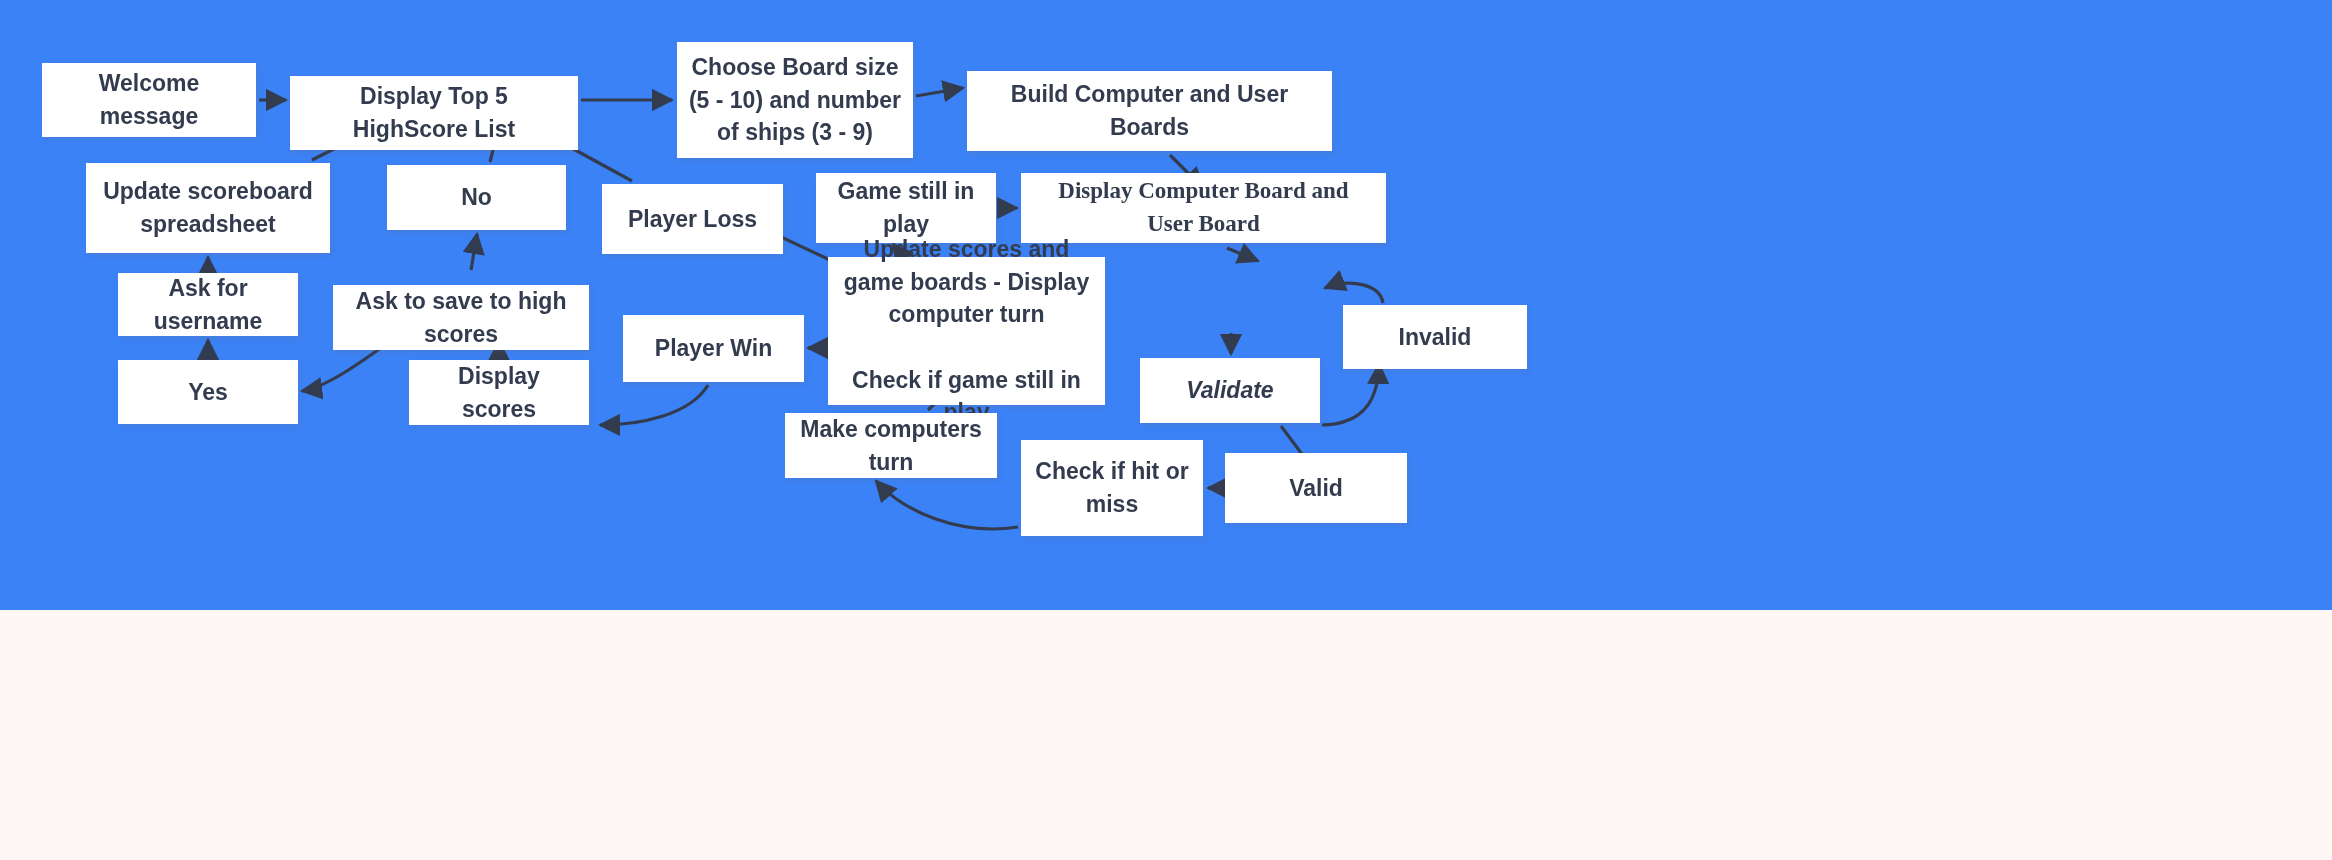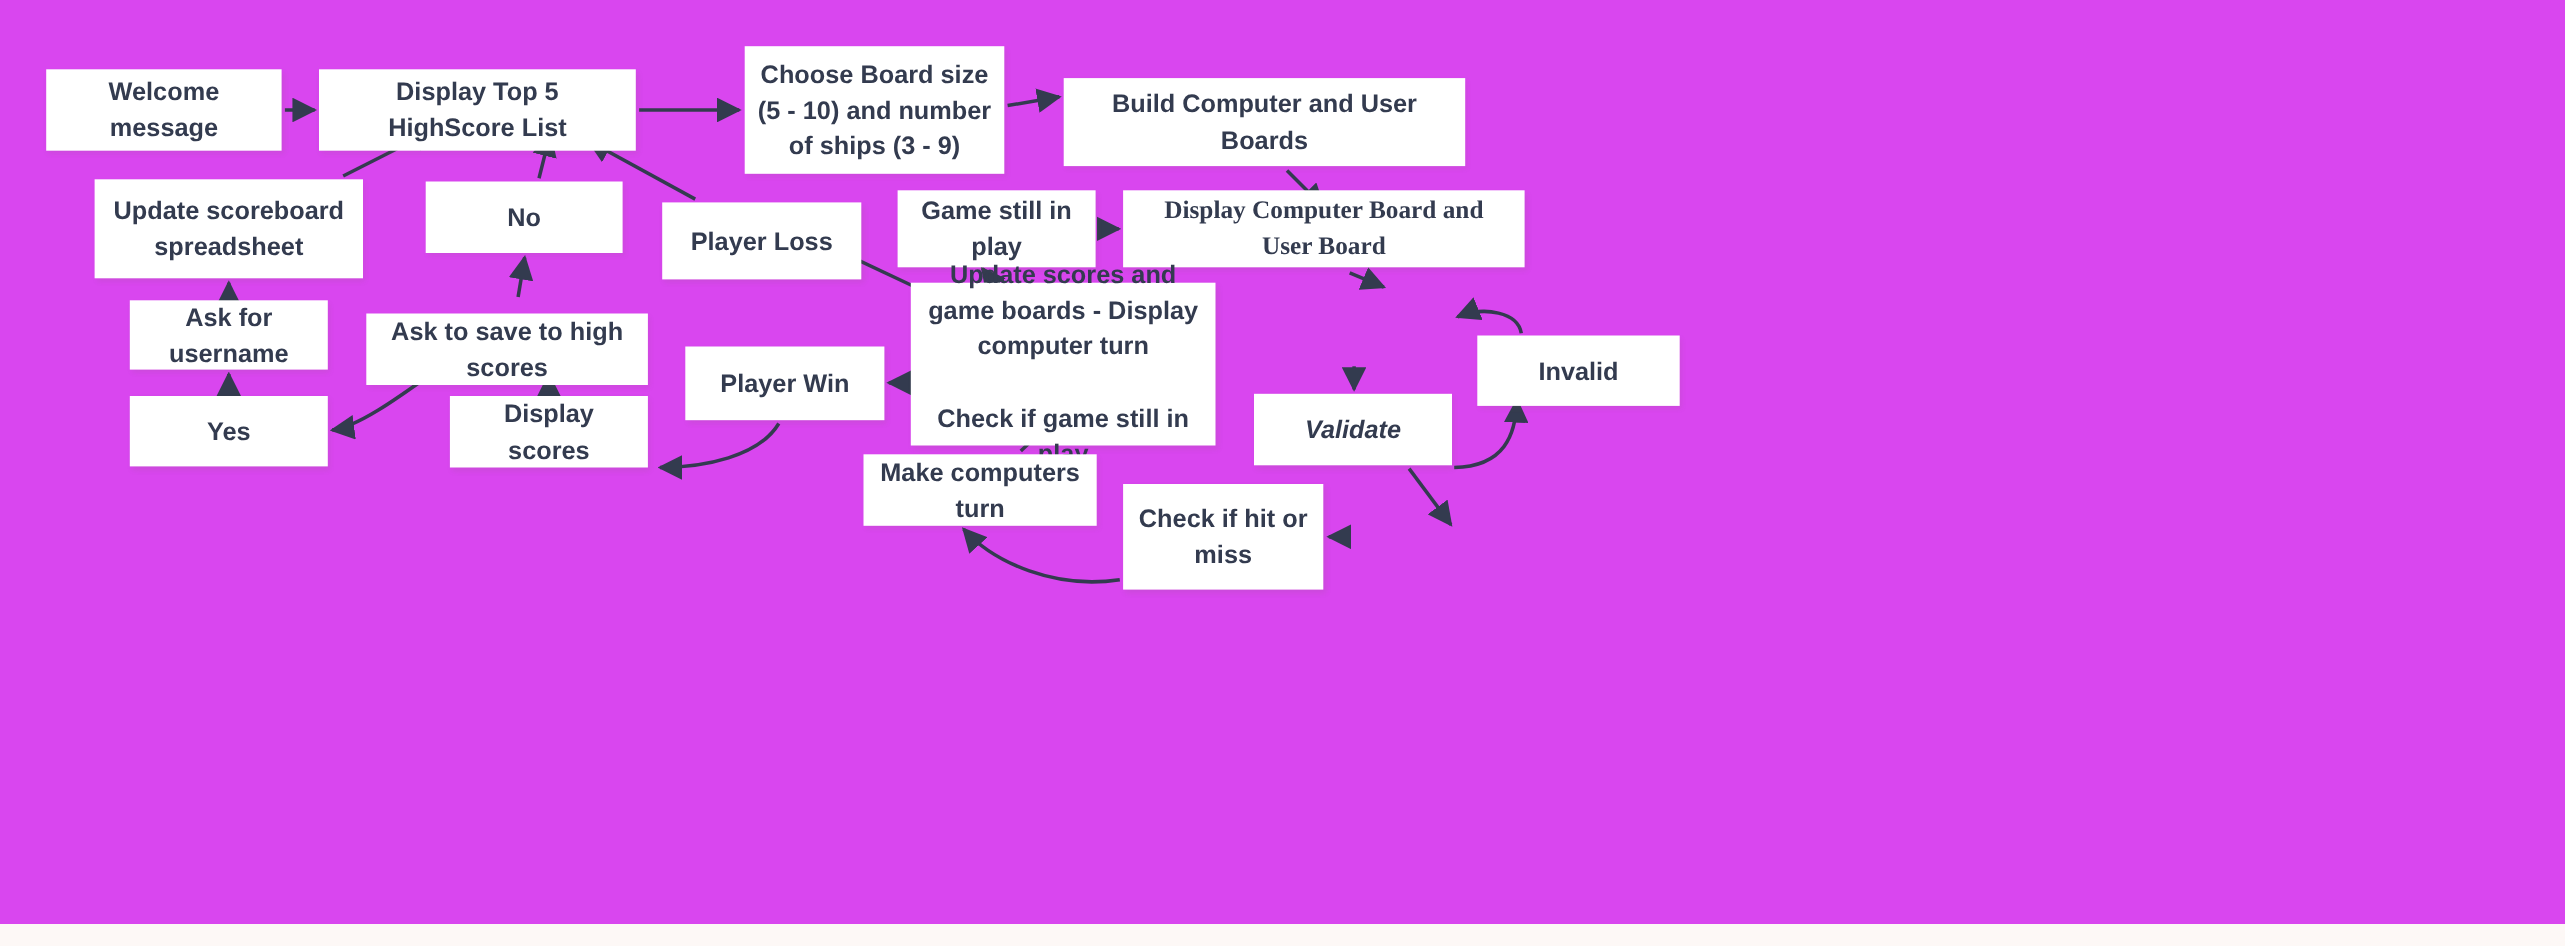--- a/index.html
+++ b/index.html
@@ -9,22 +9,22 @@
   body {
     width: 2332px;
     height: 860px;
     background: #fdf8f6;
     font-family: "Liberation Sans", sans-serif;
     overflow: hidden;
   }
   #canvas {
     position: relative;
     width: 2332px;
-    height: 840px;
-    background: #d946ef;
+    height: 610px;
+    background: #3b82f6;
   }
   #edges {
     position: absolute;
     left: 0;
     top: 0;
     width: 2332px;
     height: 860px;
     pointer-events: none;
     z-index: 1;
   }
@@ -111,21 +111,21 @@
       <path d="M 208 270 L 208 257"></path>
 
       <path d="M 312 160 L 395 118"></path>
     </g>
   </svg>
 
   <div class="node" style="left:42px; top:63px; width:214px; height:74px;">
     <span class="node-label">Welcome message</span>
   </div>
 
-  <div class="node" style="left:290px; top:63px; width:288px; height:74px;align-items:center;">
+  <div class="node" style="left:290px; top:76px; width:288px; height:74px;align-items:center;">
     <span class="node-label">Display Top 5 HighScore List</span>
   </div>
 
   <div class="node" style="left:677px; top:42px; width:236px; height:116px;">
     <span class="node-label small-pad">Choose Board size (5 - 10) and number of ships (3 - 9)</span>
   </div>
 
   <div class="node" style="left:967px; top:71px; width:365px; height:80px;">
     <span class="node-label">Build Computer and User Boards</span>
   </div>
@@ -186,14 +186,17 @@
   </div>
 
   <div class="node" style="left:785px; top:413px; width:212px; height:65px;">
     <span class="node-label">Make computers turn</span>
   </div>
 
   <div class="node" style="left:1021px; top:440px; width:182px; height:96px;">
     <span class="node-label">Check if hit or miss</span>
   </div>
 
+  <div class="node" style="left:1225px; top:453px; width:182px; height:70px;">
+    <span class="node-label">Valid</span>
+  </div>
 
 </div>
 
 </body></html>

